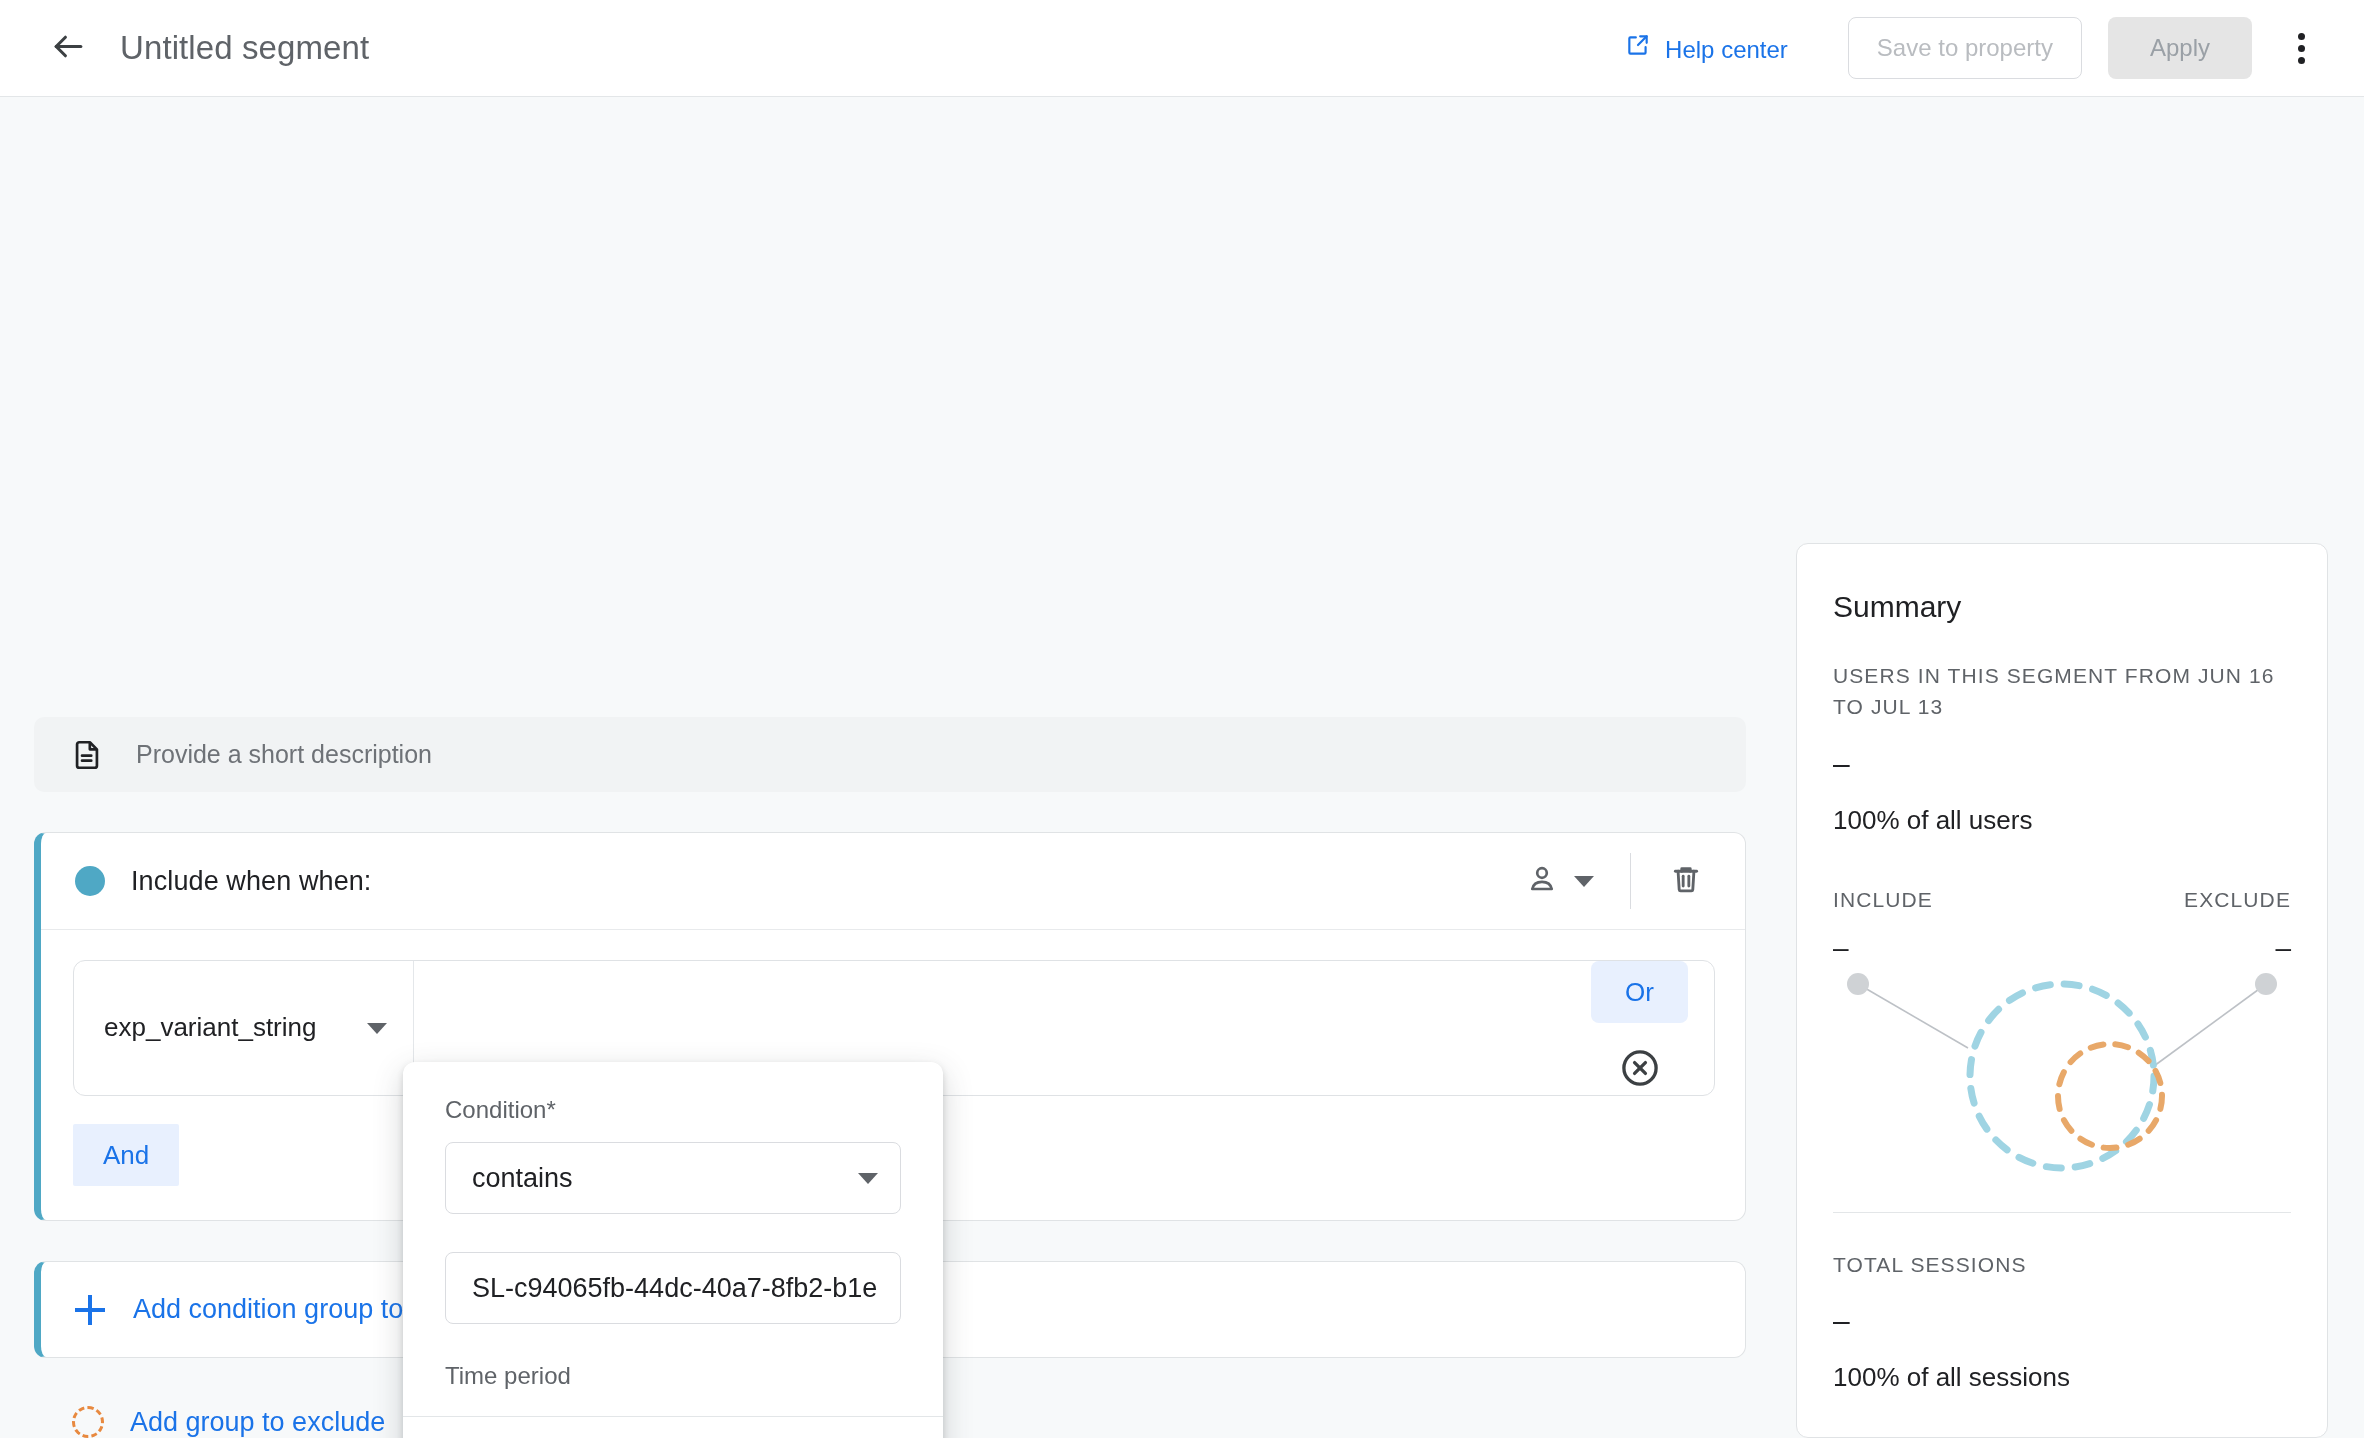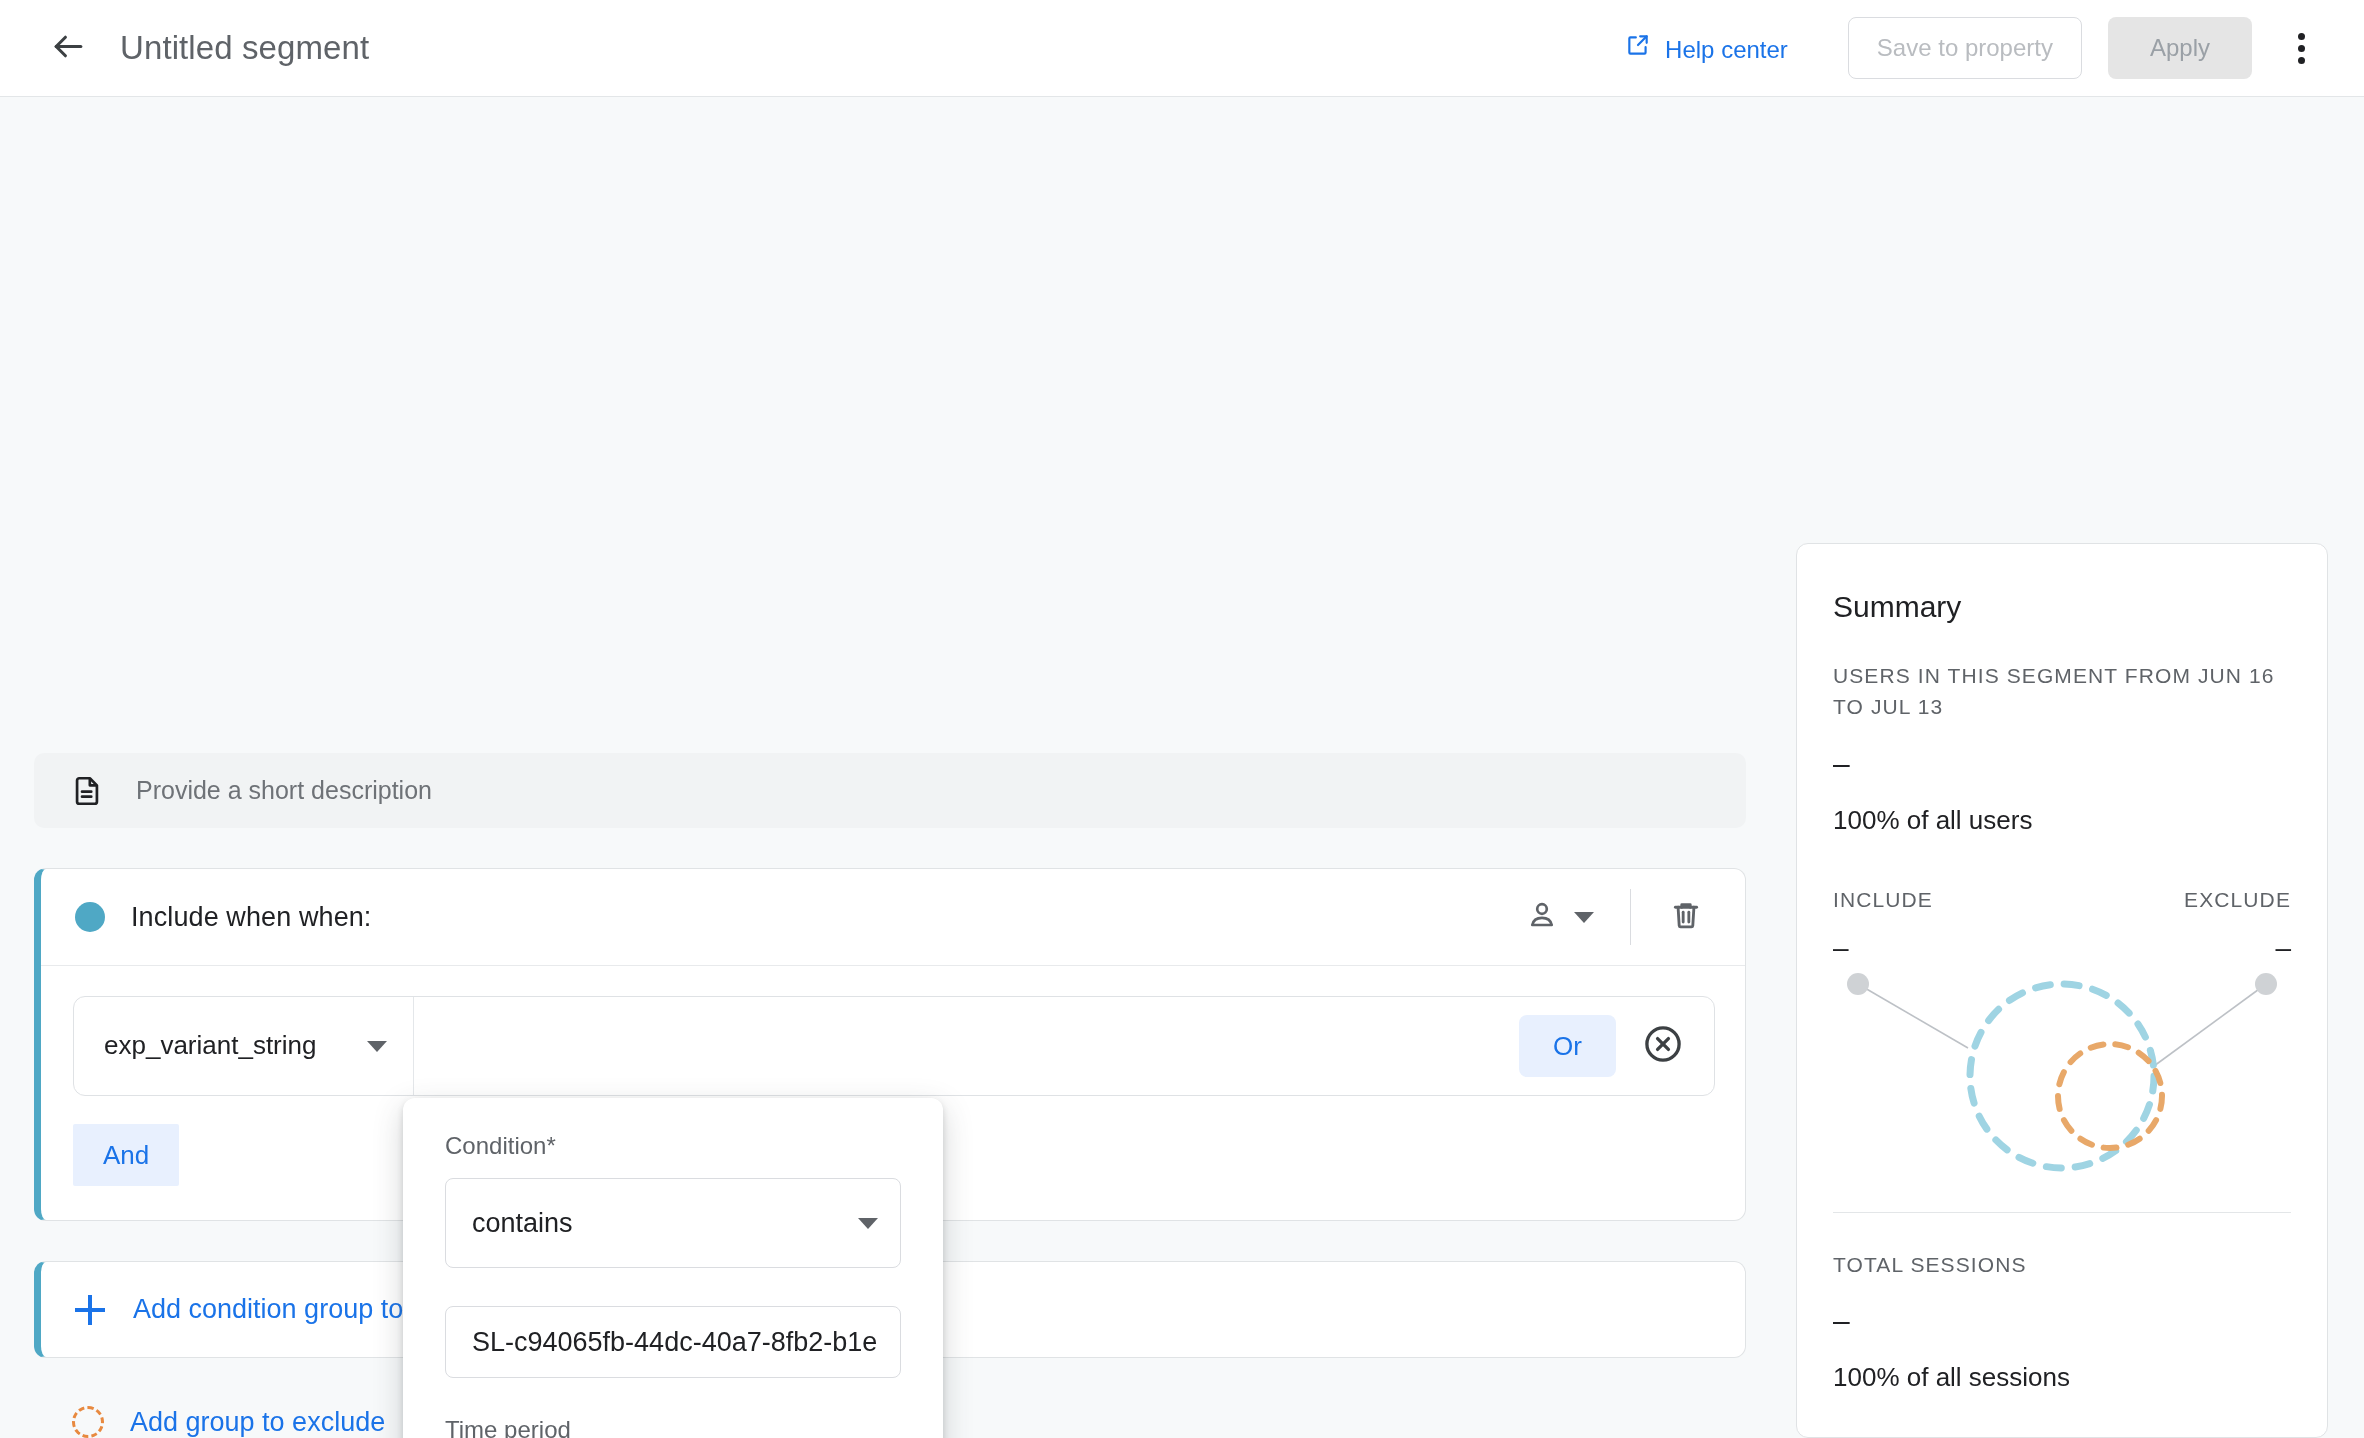--- a/index.html
+++ b/index.html
@@ -210,20 +210,21 @@
     width: 0; height: 0;
     border-left: 10px solid transparent;
     border-right: 10px solid transparent;
     border-top: 11px solid #5f6368;
     flex: 0 0 auto;
   }
   .cond-spacer { flex: 1 1 auto; }
   .cond-right {
     display: flex; align-items: center; gap: 22px;
     padding: 0 26px 0 0;
+    flex-direction: column;
   }
   .or-chip {
     background: #e8f0fe;
     color: #1a73e8;
     font-size: 26px;
     border-radius: 8px;
     padding: 0 34px;
     height: 62px;
     line-height: 62px;
     cursor: pointer;
@@ -356,21 +357,21 @@
     width: 540px;
     background: #fff;
     border-radius: 12px;
     box-shadow: 0 3px 6px rgba(60,64,67,.18), 0 10px 30px rgba(60,64,67,.22);
     z-index: 50;
   }
   .modal-body { padding: 34px 42px 26px 42px; }
   .field-label { font-size: 24px; color: #5f6368; }
   .select-box {
     margin-top: 18px;
-    height: 90px;
+    height: 72px;
     border: 1px solid #dadce0;
     border-radius: 8px;
     display: flex;
     align-items: center;
     padding: 0 22px 0 26px;
     cursor: pointer;
   }
   .select-value { font-size: 27px; color: #202124; flex: 1 1 auto; }
   .select-caret {
     width: 0; height: 0;

